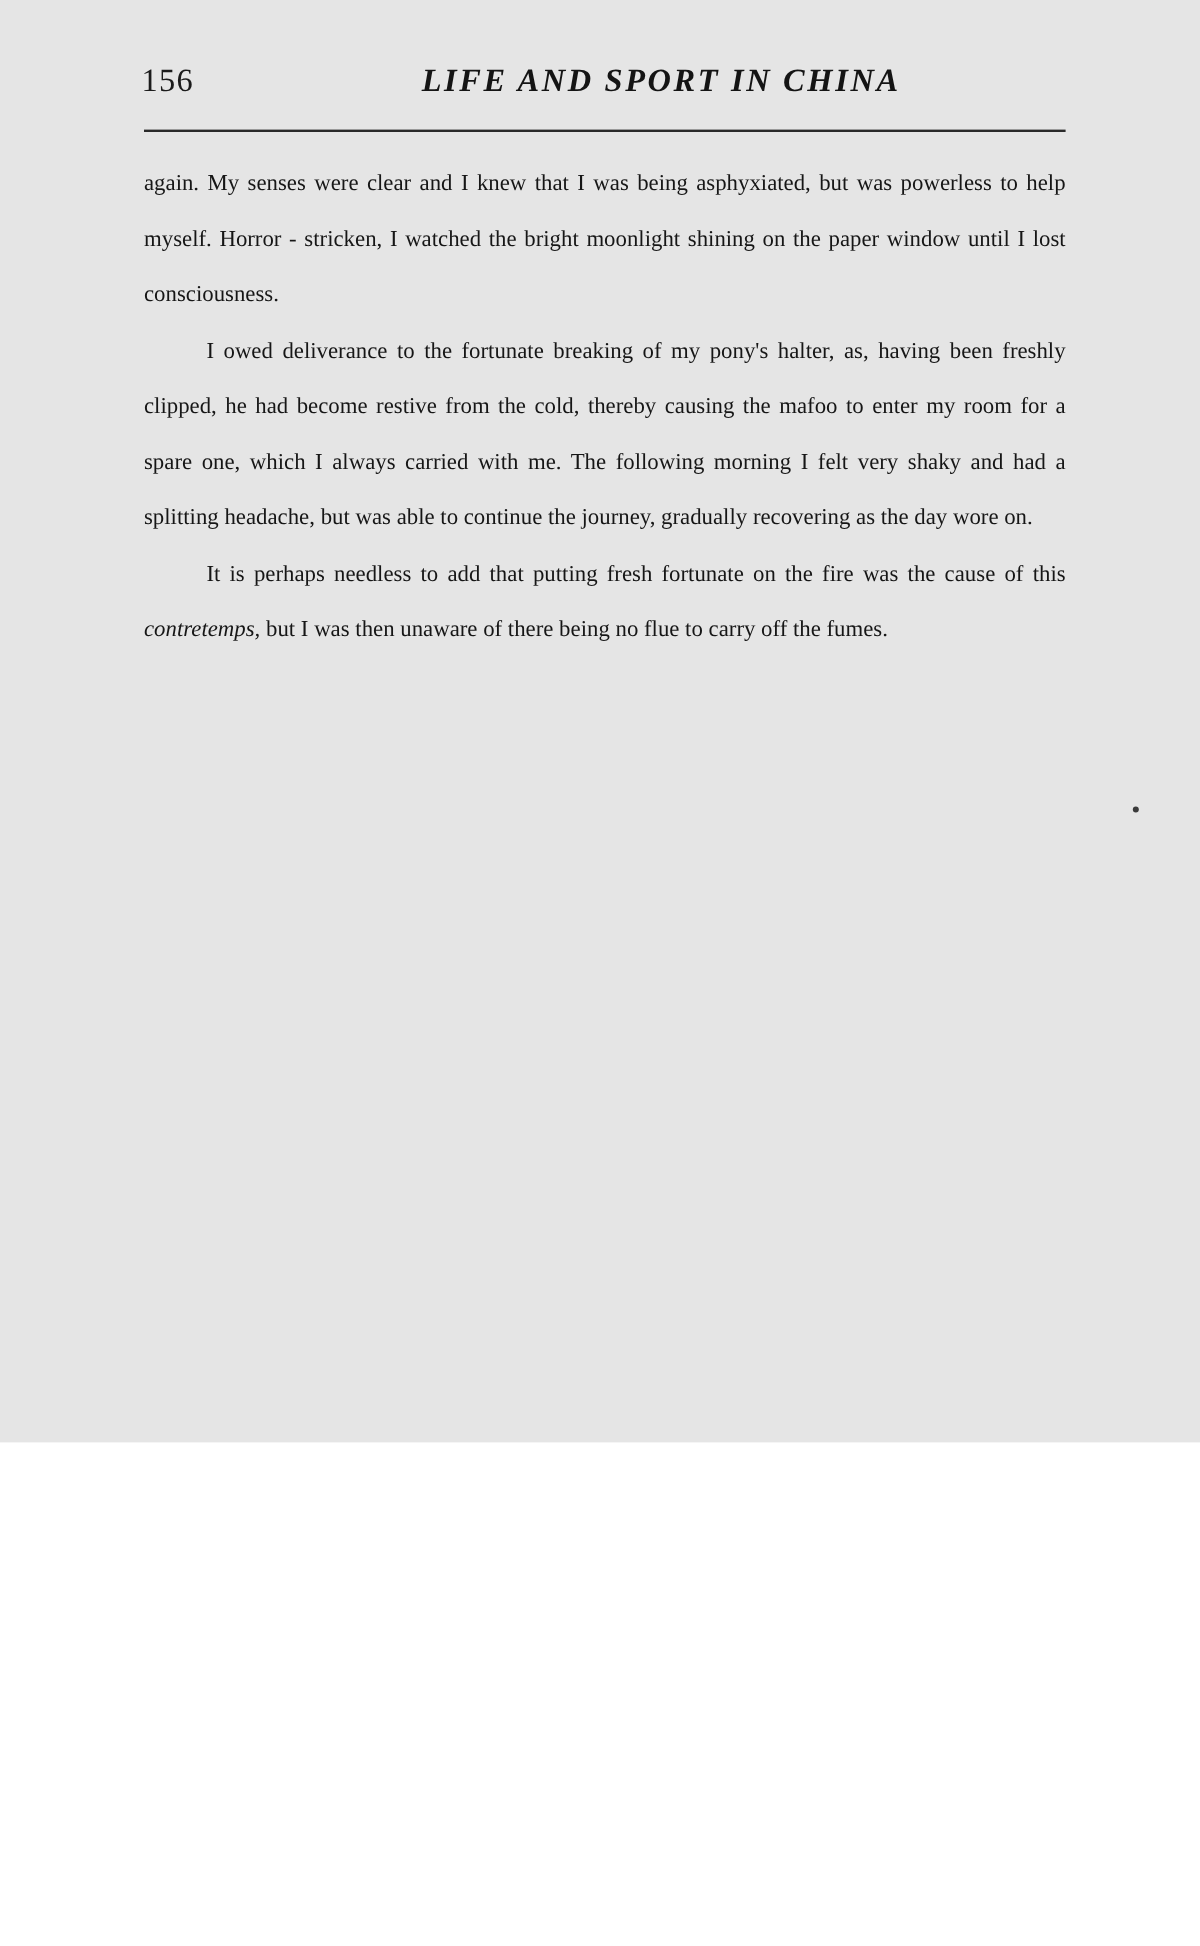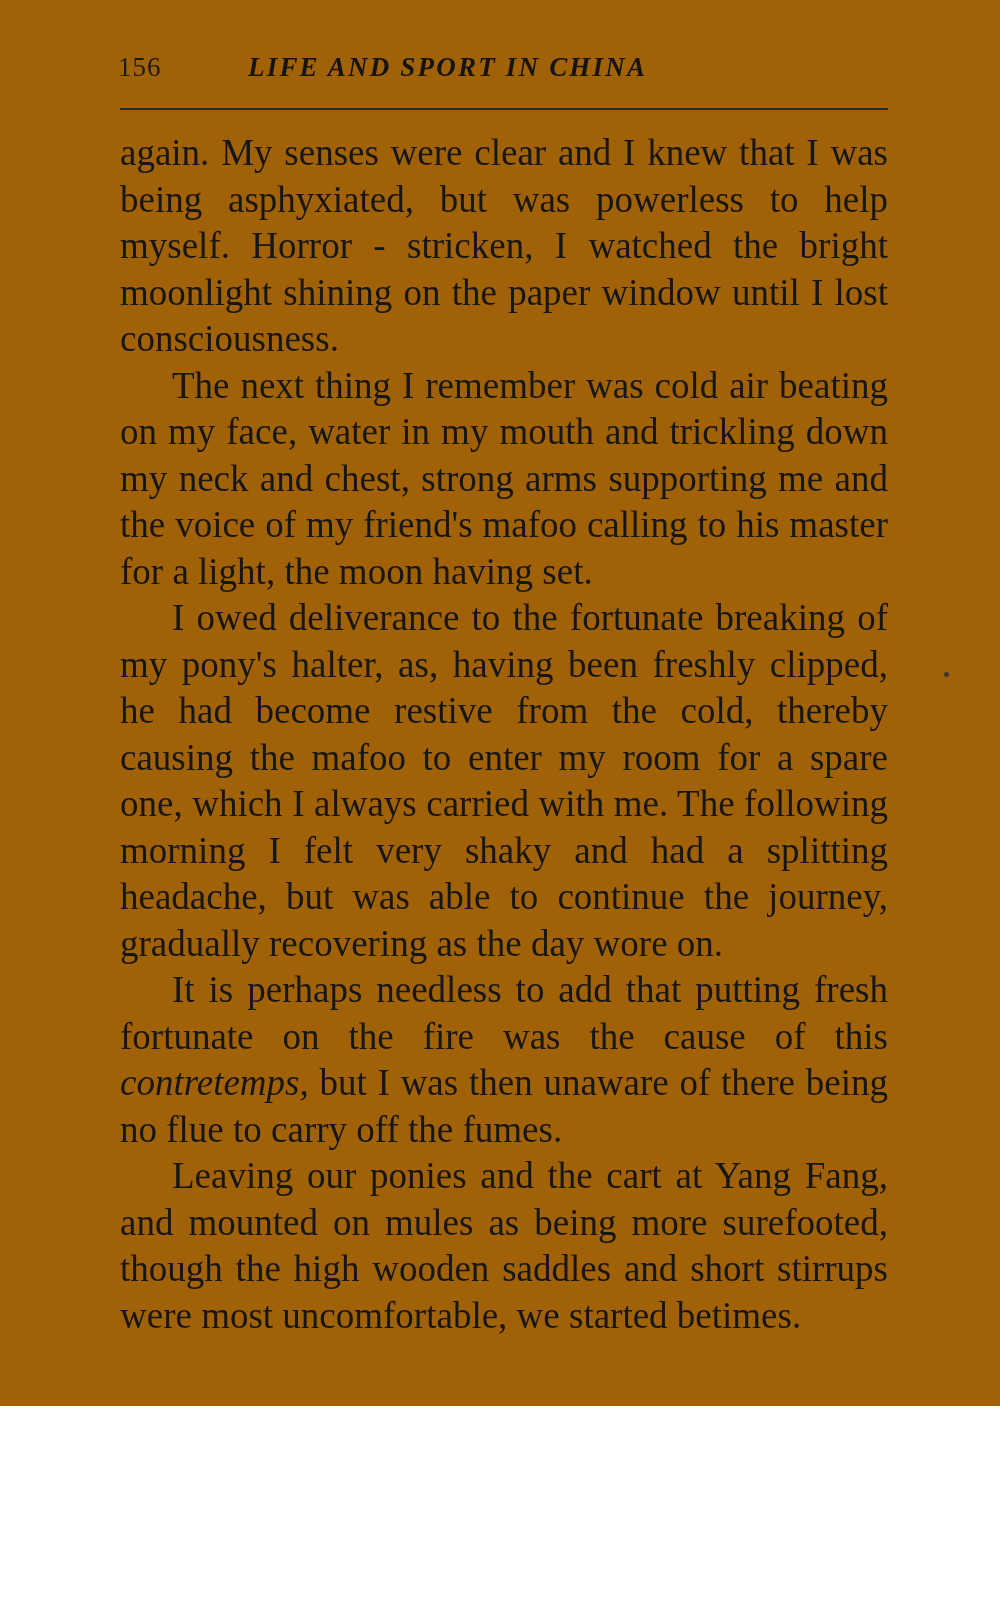--- a/index.html
+++ b/index.html
@@ -13,22 +13,22 @@
     position: relative;
     font-family: "Liberation Serif", serif;
     color: #1b1b1b;
     overflow: hidden;
   }
 
   .page {
     position: absolute;
     left: 0; top: 0;
     width: 1000px;
-    height: 1406px;
-    background: #a16207;
+    height: 1202px;
+    background: #e5e5e5;
   }
 
   .header {
     position: absolute;
     left: 118px;
     top: 52px;
     width: 770px;
     height: 46px;
     display: flex;
     align-items: baseline;
@@ -38,21 +38,21 @@
     font-family: "Liberation Serif", serif;
     font-size: 27px;
     letter-spacing: 1px;
     color: #1b1b1b;
     width: 130px;
     flex: none;
   }
 
   .running-title {
     flex: 1;
-    text-align: left;
+    text-align: center;
     font-family: "Liberation Serif", serif;
     font-style: italic;
     font-weight: bold;
     font-size: 27px;
     letter-spacing: 2.2px;
     color: #141414;
     padding-right: 34px;
   }
 
   .rule {
@@ -66,21 +66,21 @@
 
   .body-text {
     position: absolute;
     left: 120px;
     top: 130px;
     width: 768px;
   }
 
   .para {
     margin: 0;
-    font-size: 37px;
+    font-size: 19px;
     line-height: 46.5px;
     text-align: justify;
     text-justify: inter-word;
     color: #161616;
     hyphens: none;
   }
 
   .para.indent {
     text-indent: 52px;
   }
@@ -108,26 +108,24 @@
     <span class="folio">156</span>
     <span class="running-title">LIFE AND SPORT IN CHINA</span>
   </div>
 
   <div class="rule"></div>
 
   <div class="body-text">
 
     <p class="para">again.  My senses were clear and I knew that I was being asphyxiated, but was powerless to help myself.   Horror - stricken, I watched the bright moonlight shining on the paper window until I lost consciousness.</p>
 
-    <p class="para indent">The next thing I remember was cold air beating on my face, water in my mouth and trickling down my neck and chest, strong arms supporting me and the voice of my friend's mafoo calling to his master for a light, the moon having set.</p>
 
     <p class="para indent">I owed deliverance to the fortunate breaking of my pony's halter, as, having been freshly clipped, he had become restive from the cold, thereby causing the mafoo to enter my room for a spare one, which I always carried with me.   The following morning I felt very shaky and had a splitting headache, but was able to continue the journey, gradually recovering as the day wore on.</p>
 
     <p class="para indent"><span>It is perhaps needless to add that putting fresh fortunate on the fire was the cause of this </span><i>contretemps,</i><span> but I was then unaware of there being no flue to carry off the fumes.</span></p>
 
-    <p class="para indent">Leaving our ponies and the cart at Yang Fang, and mounted on mules as being more surefooted, though the high wooden saddles and short stirrups were most uncomfortable, we started betimes.</p>
 
 
   </div>
 
   <div class="margin-dot"></div>
 
 </div>
 
 </body></html>

